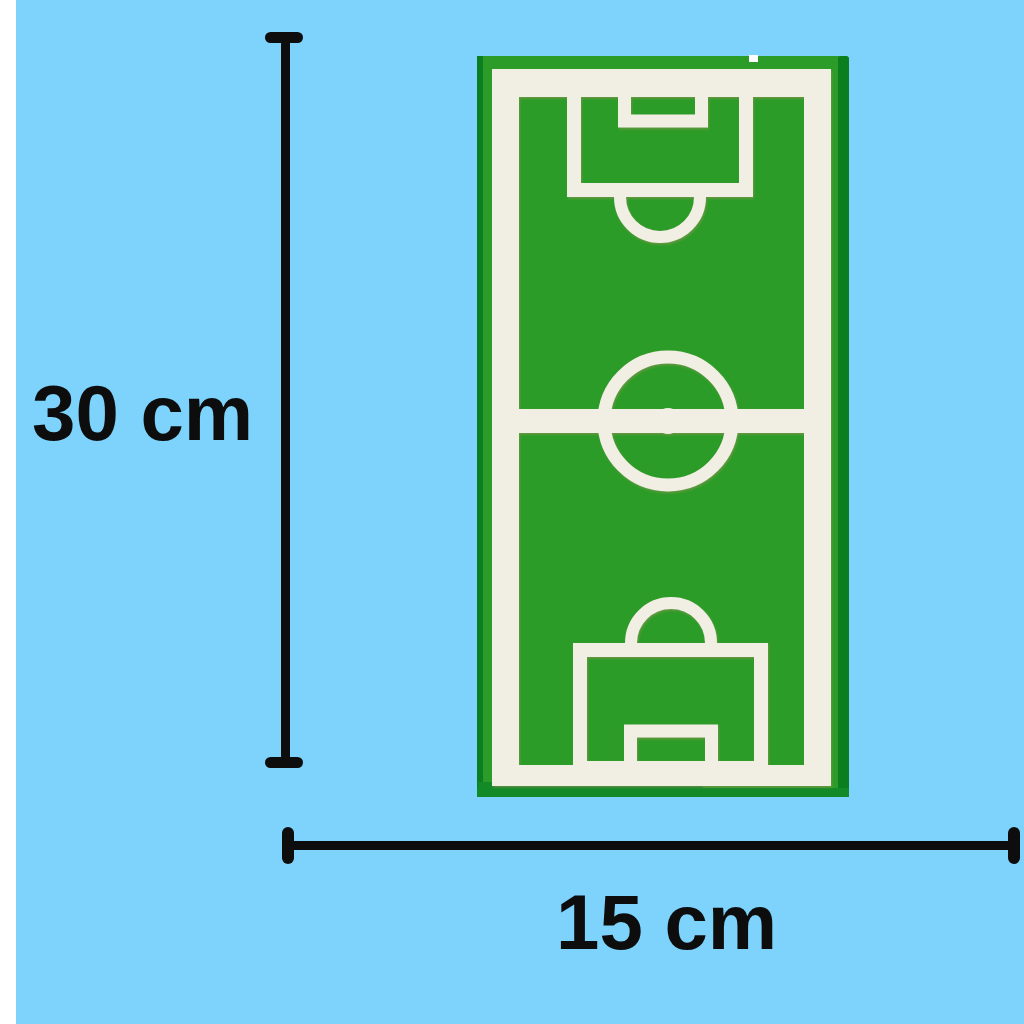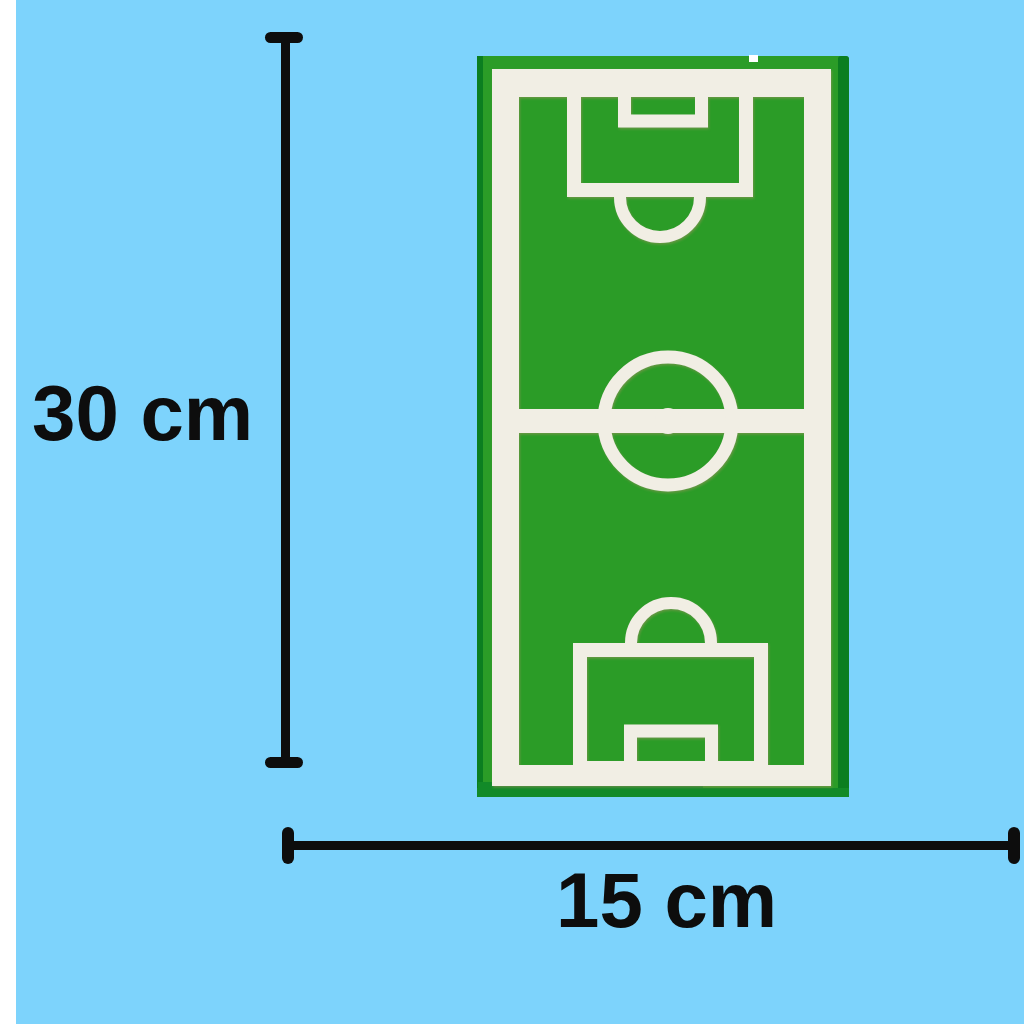--- a/index.html
+++ b/index.html
@@ -31,21 +31,21 @@
   .dim-label {
     position: absolute;
     color: #0d0d0d;
     font-weight: 700;
     font-size: 78px;
     line-height: 1;
     letter-spacing: 0px;
     white-space: nowrap;
   }
   .height-label { left: 16px;  top: 374px; }
-  .width-label  { left: 540px; top: 861px; }
+  .width-label  { left: 540px; top: 883px; }
 
   .field-svg {
     position: absolute;
     left: 456px;
     top: 52px;
     width: 380px;
     height: 748px;
   }
 </style>
 </head>

